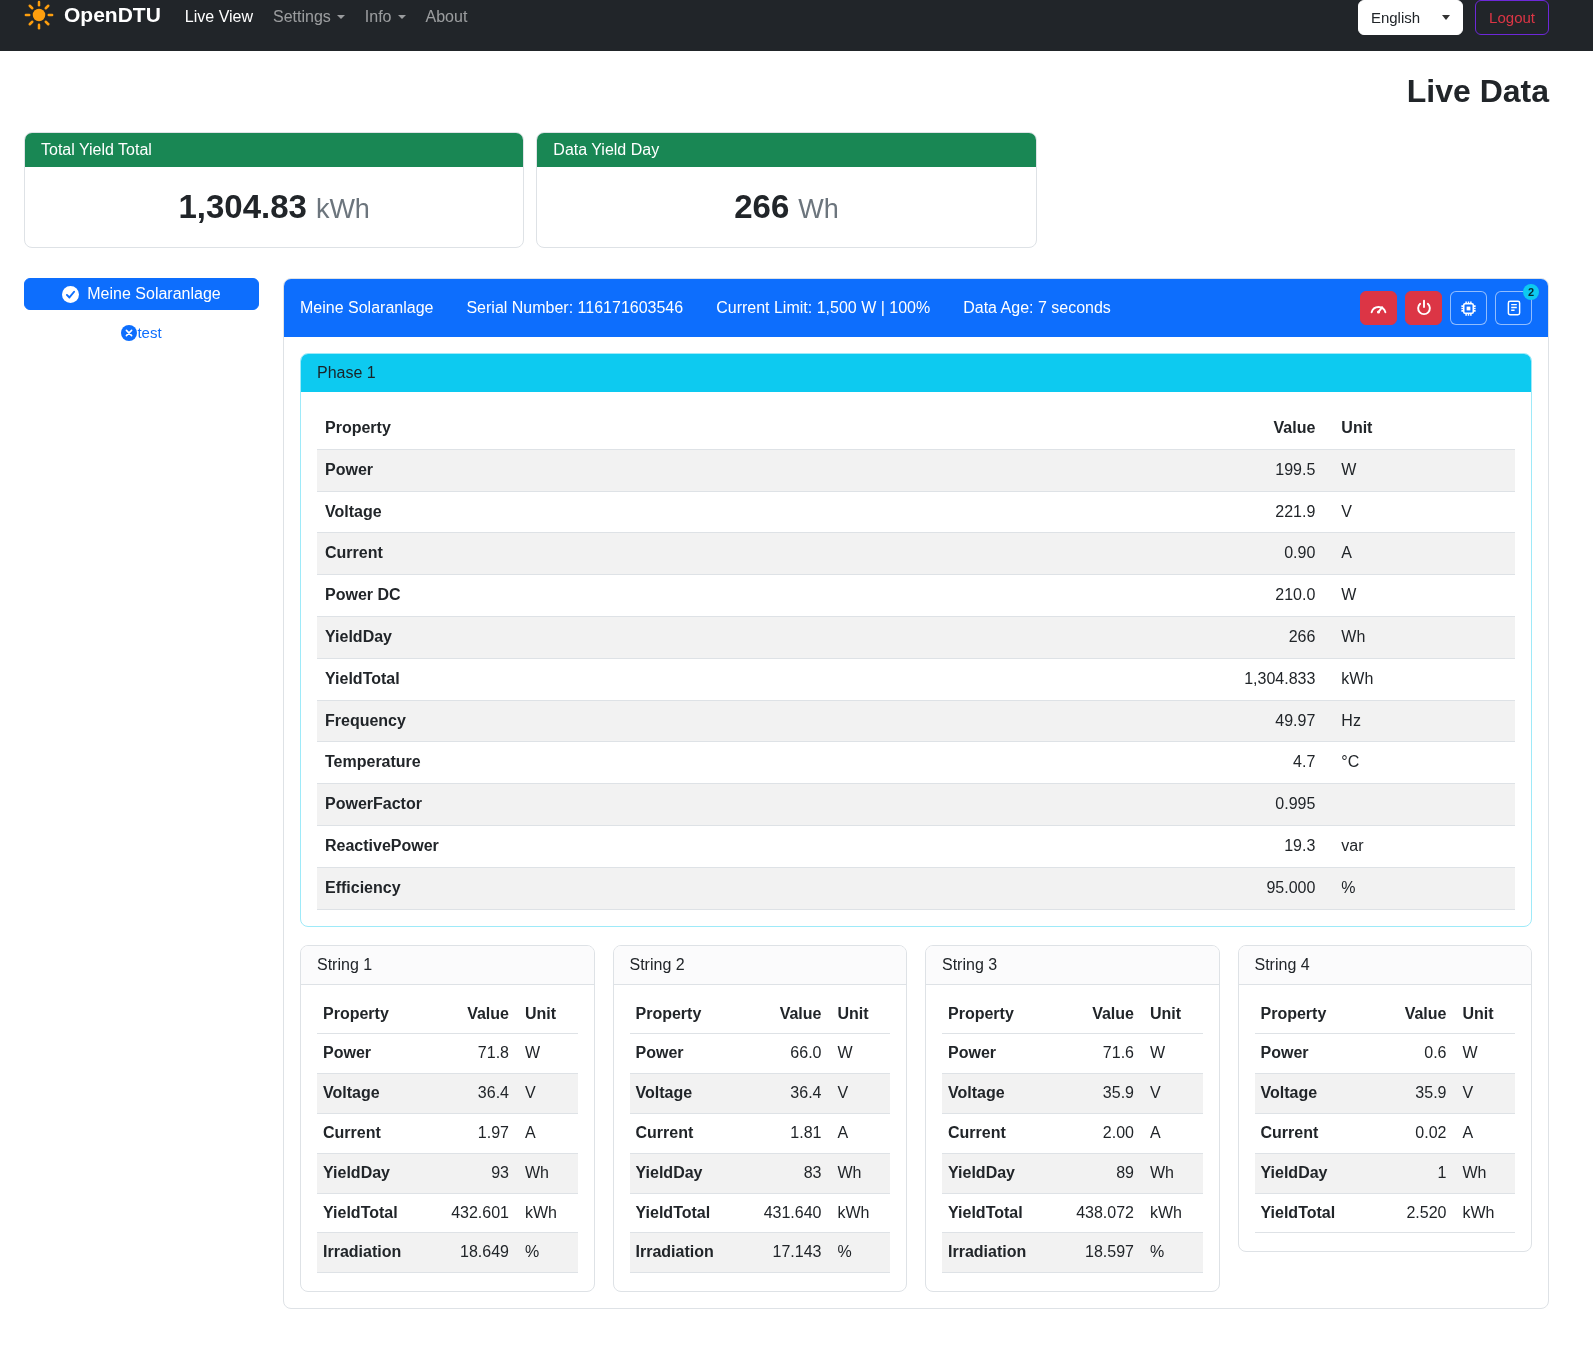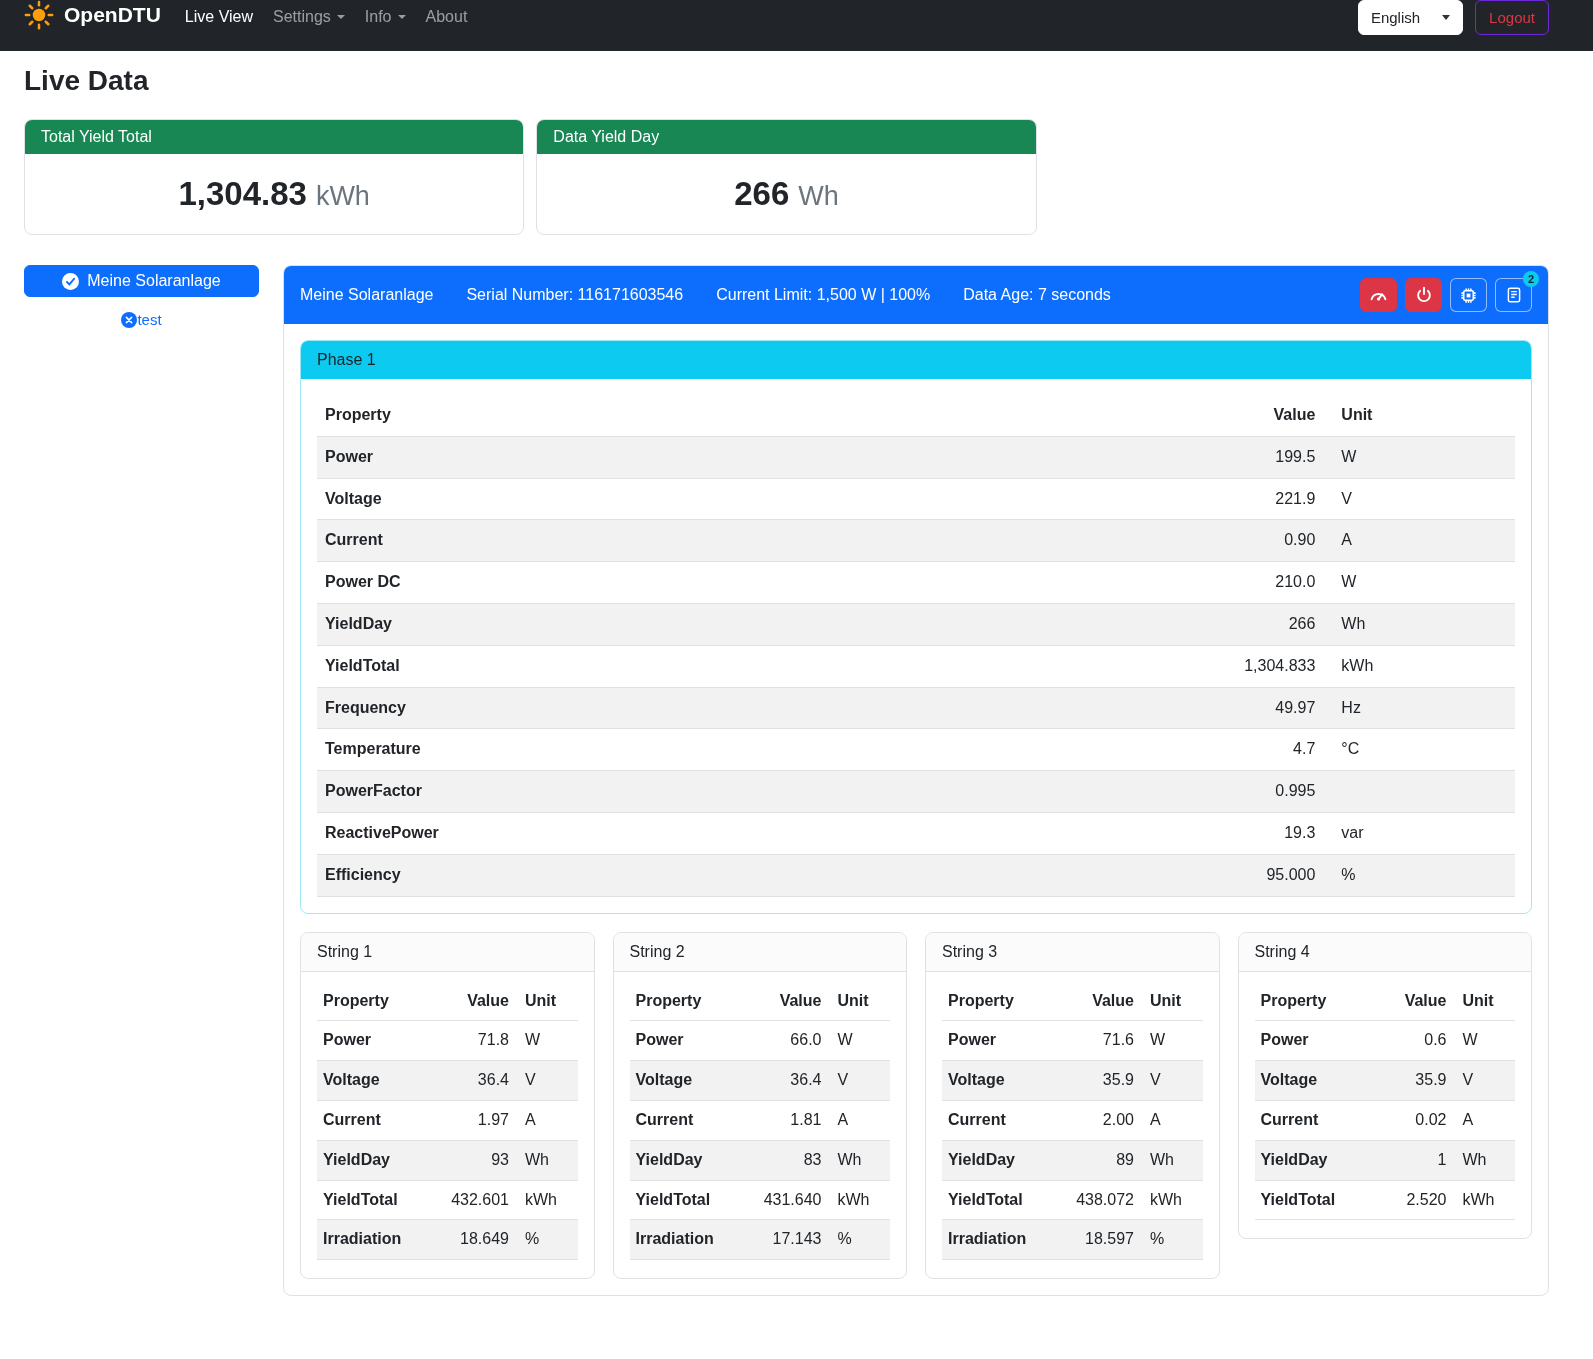--- a/index.html
+++ b/index.html
@@ -26,21 +26,21 @@
     padding:8px 12px; font-size:15px; display:flex; align-items:center; gap:22px; cursor:pointer;
   }
   .sel-caret { width:0; height:0; border-top:5px solid #333; border-left:4px solid transparent; border-right:4px solid transparent; display:inline-block; }
   .logout-btn {
     background:transparent; border:1px solid #6d28d9; color:#dc3545;
     border-radius:6px; padding:8px 13px; font-size:15px; cursor:pointer;
   }
 
   
   .container { padding:6px 44px 24px 24px; }
-  .page-title { font-size:28px; font-weight:600; margin:8px 0 22px; }
+  .page-title { font-size:32px; font-weight:600; margin:16px 0 22px;text-align:right; }
 
   
   .summary-row { display:grid; grid-template-columns:repeat(3,1fr); gap:12px; }
   .card { border:1px solid #dee2e6; border-radius:8px; background:#fff; overflow:hidden; }
   .summary-card .card-header { background:#198754; color:#fff; padding:8px 16px; font-size:16px; }
   .summary-card .card-body { padding:21px 16px; text-align:center; }
   .summary-value { font-size:33px; font-weight:700; color:#212529; }
   .summary-unit { font-size:27px; color:#6c757d; margin-left:9px; font-weight:400; }
 
   

